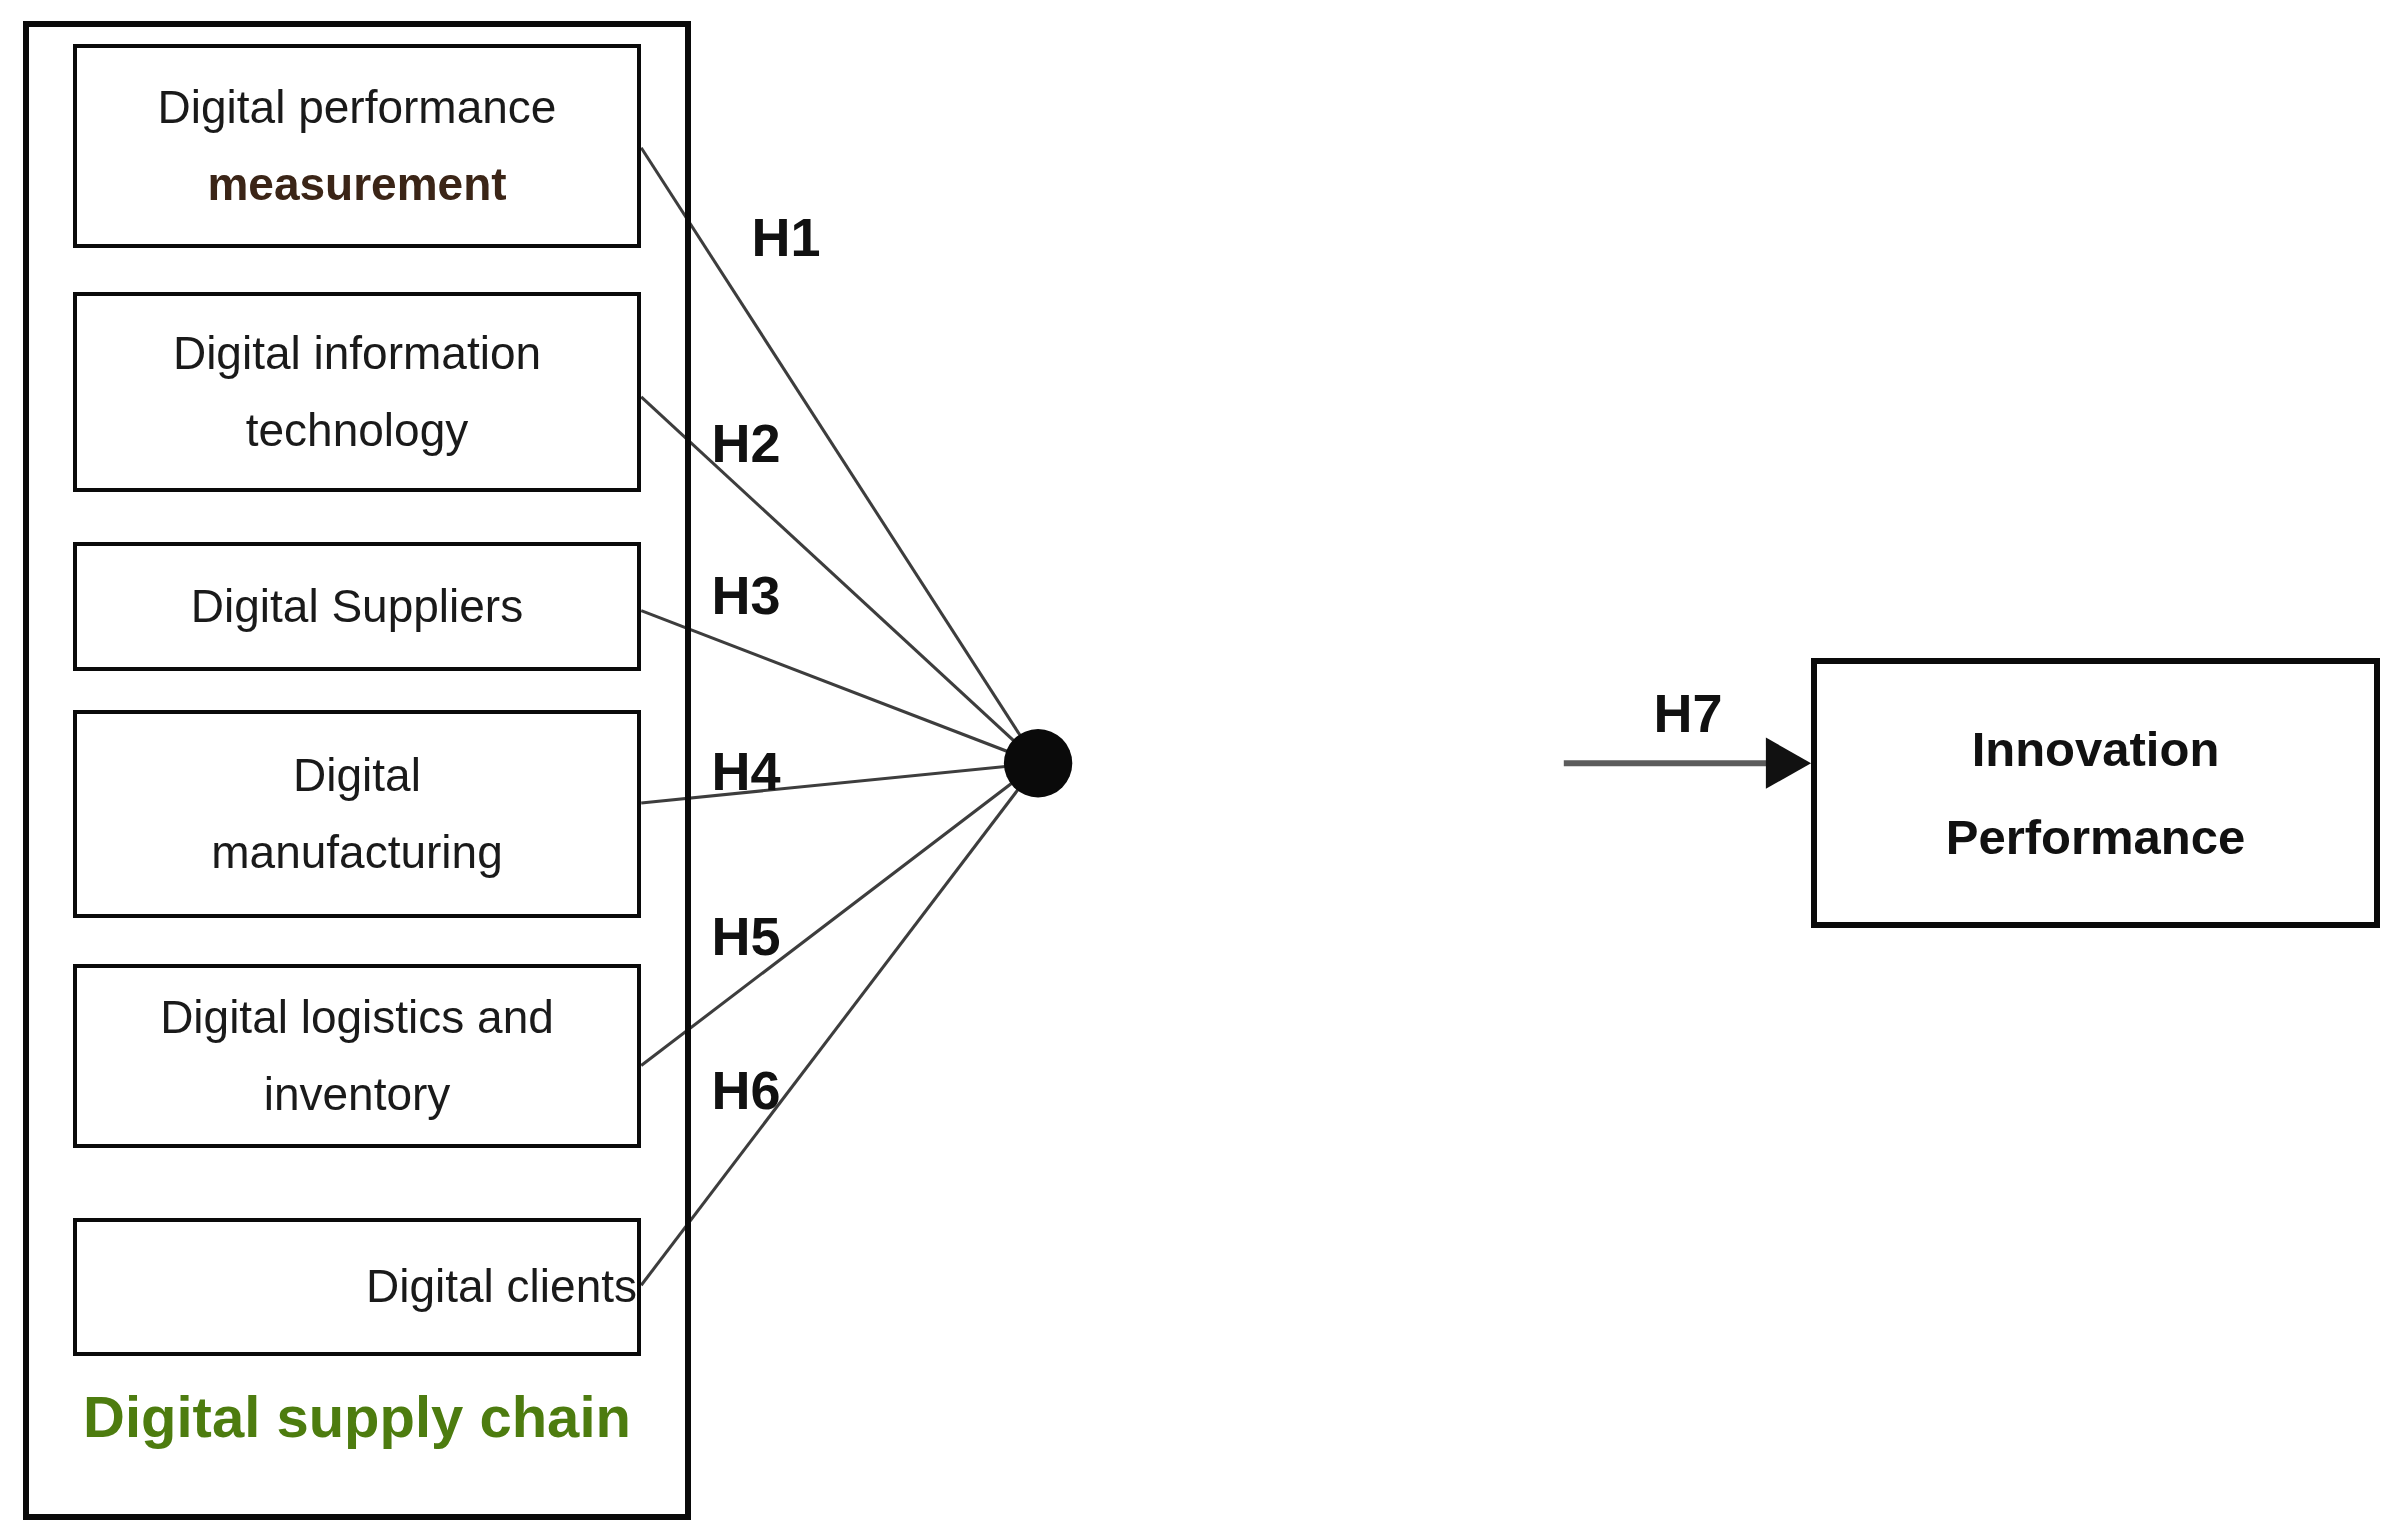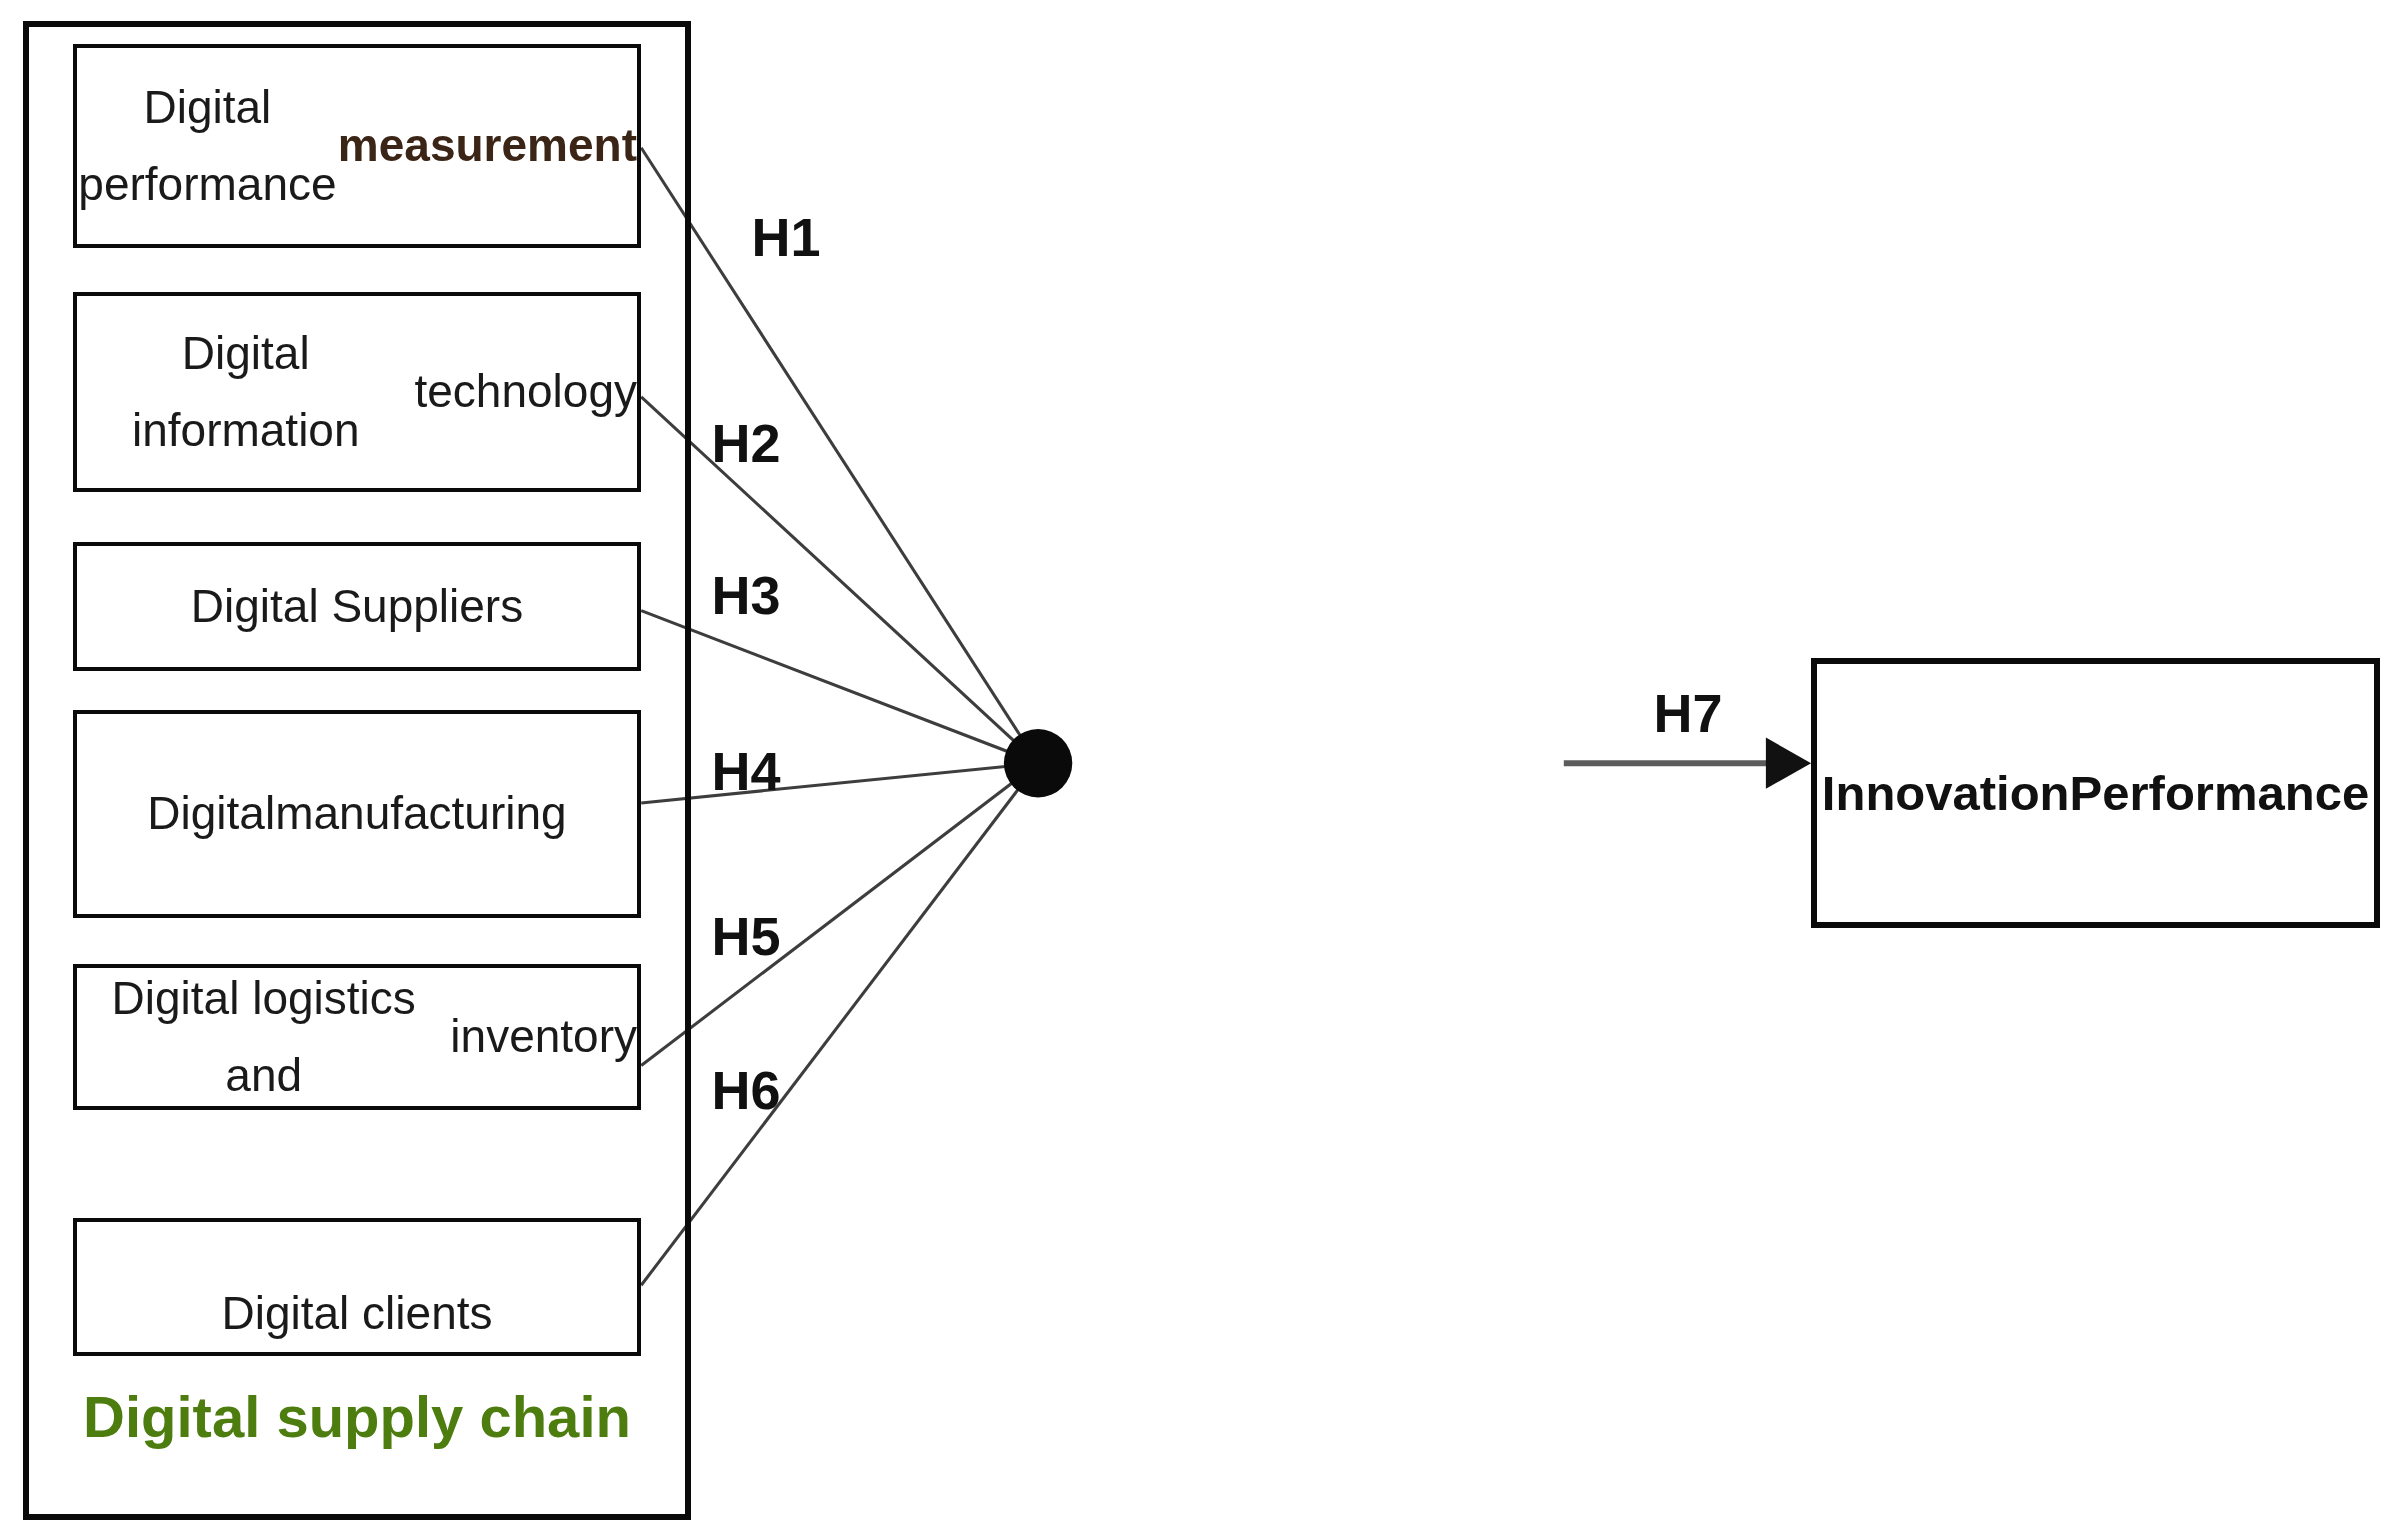--- a/index.html
+++ b/index.html
@@ -21,21 +21,21 @@
     width: 2401px;
     height: 1535px;
     z-index: 1;
   }
   .box {
     position: absolute;
     box-sizing: border-box;
     background: #ffffff;
     border: 4.9px solid #0a0a0a;
     display: flex;
-    flex-direction: row;
+    flex-direction: column;
     align-items: center;
     justify-content: center;
     text-align: center;
     z-index: 2;
     color: #1a1a1a;
   }
   .box .line { display: block; }
   .outer-frame {
     position: absolute;
     box-sizing: border-box;
@@ -53,21 +53,21 @@
     font-weight: 400;
   }
   .src .brown {
     color: #3b2517;
     font-weight: 600;
   }
   #box-1 { top: 44px;   height: 204px; }
   #box-2 { top: 292px;  height: 200px; }
   #box-3 { top: 542px;  height: 129px; }
   #box-4 { top: 710px; height: 208px; }
-  #box-5 { top: 964px; height: 146px; }
+  #box-5 { top: 964px; height: 184px; }
   #box-6 { top: 1218px; height: 138px; align-items: flex-end; }
   .group-caption {
     position: absolute;
     left: 73px; top: 1377px;
     width: 568px; height: 79px;
     display: flex;
     align-items: center;
     justify-content: center;
     font-size: 58px;
     font-weight: 700;

